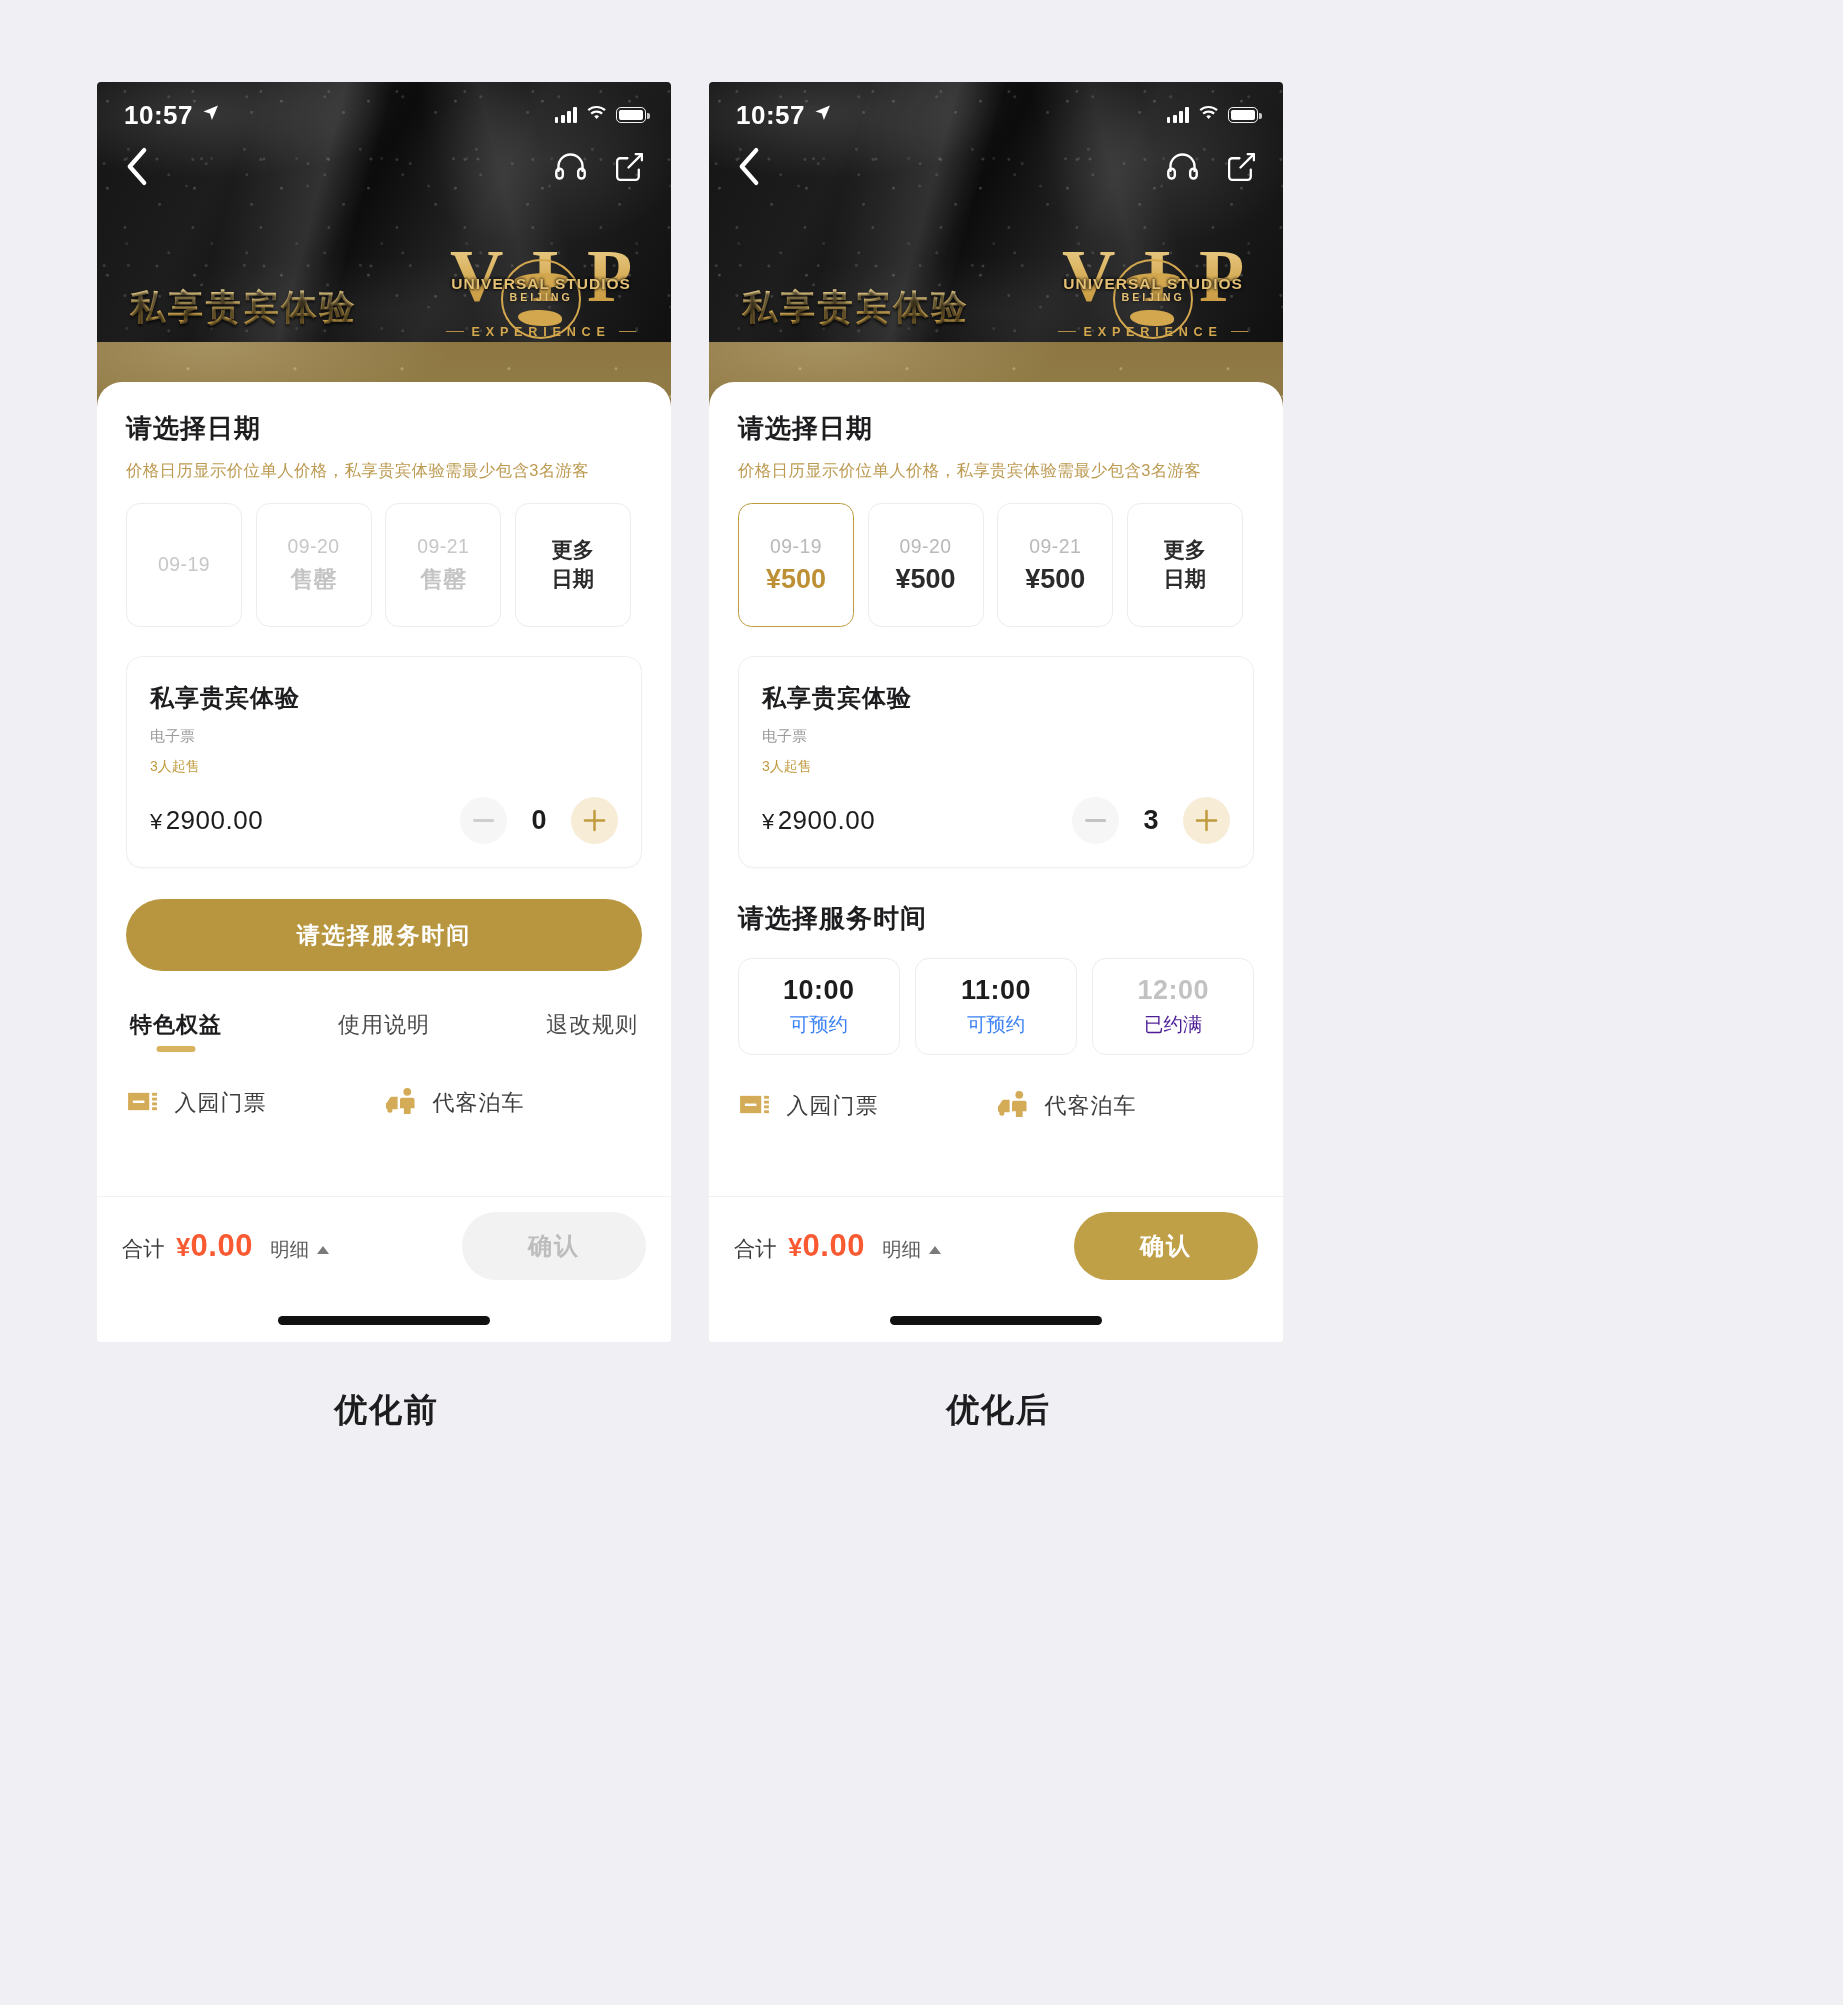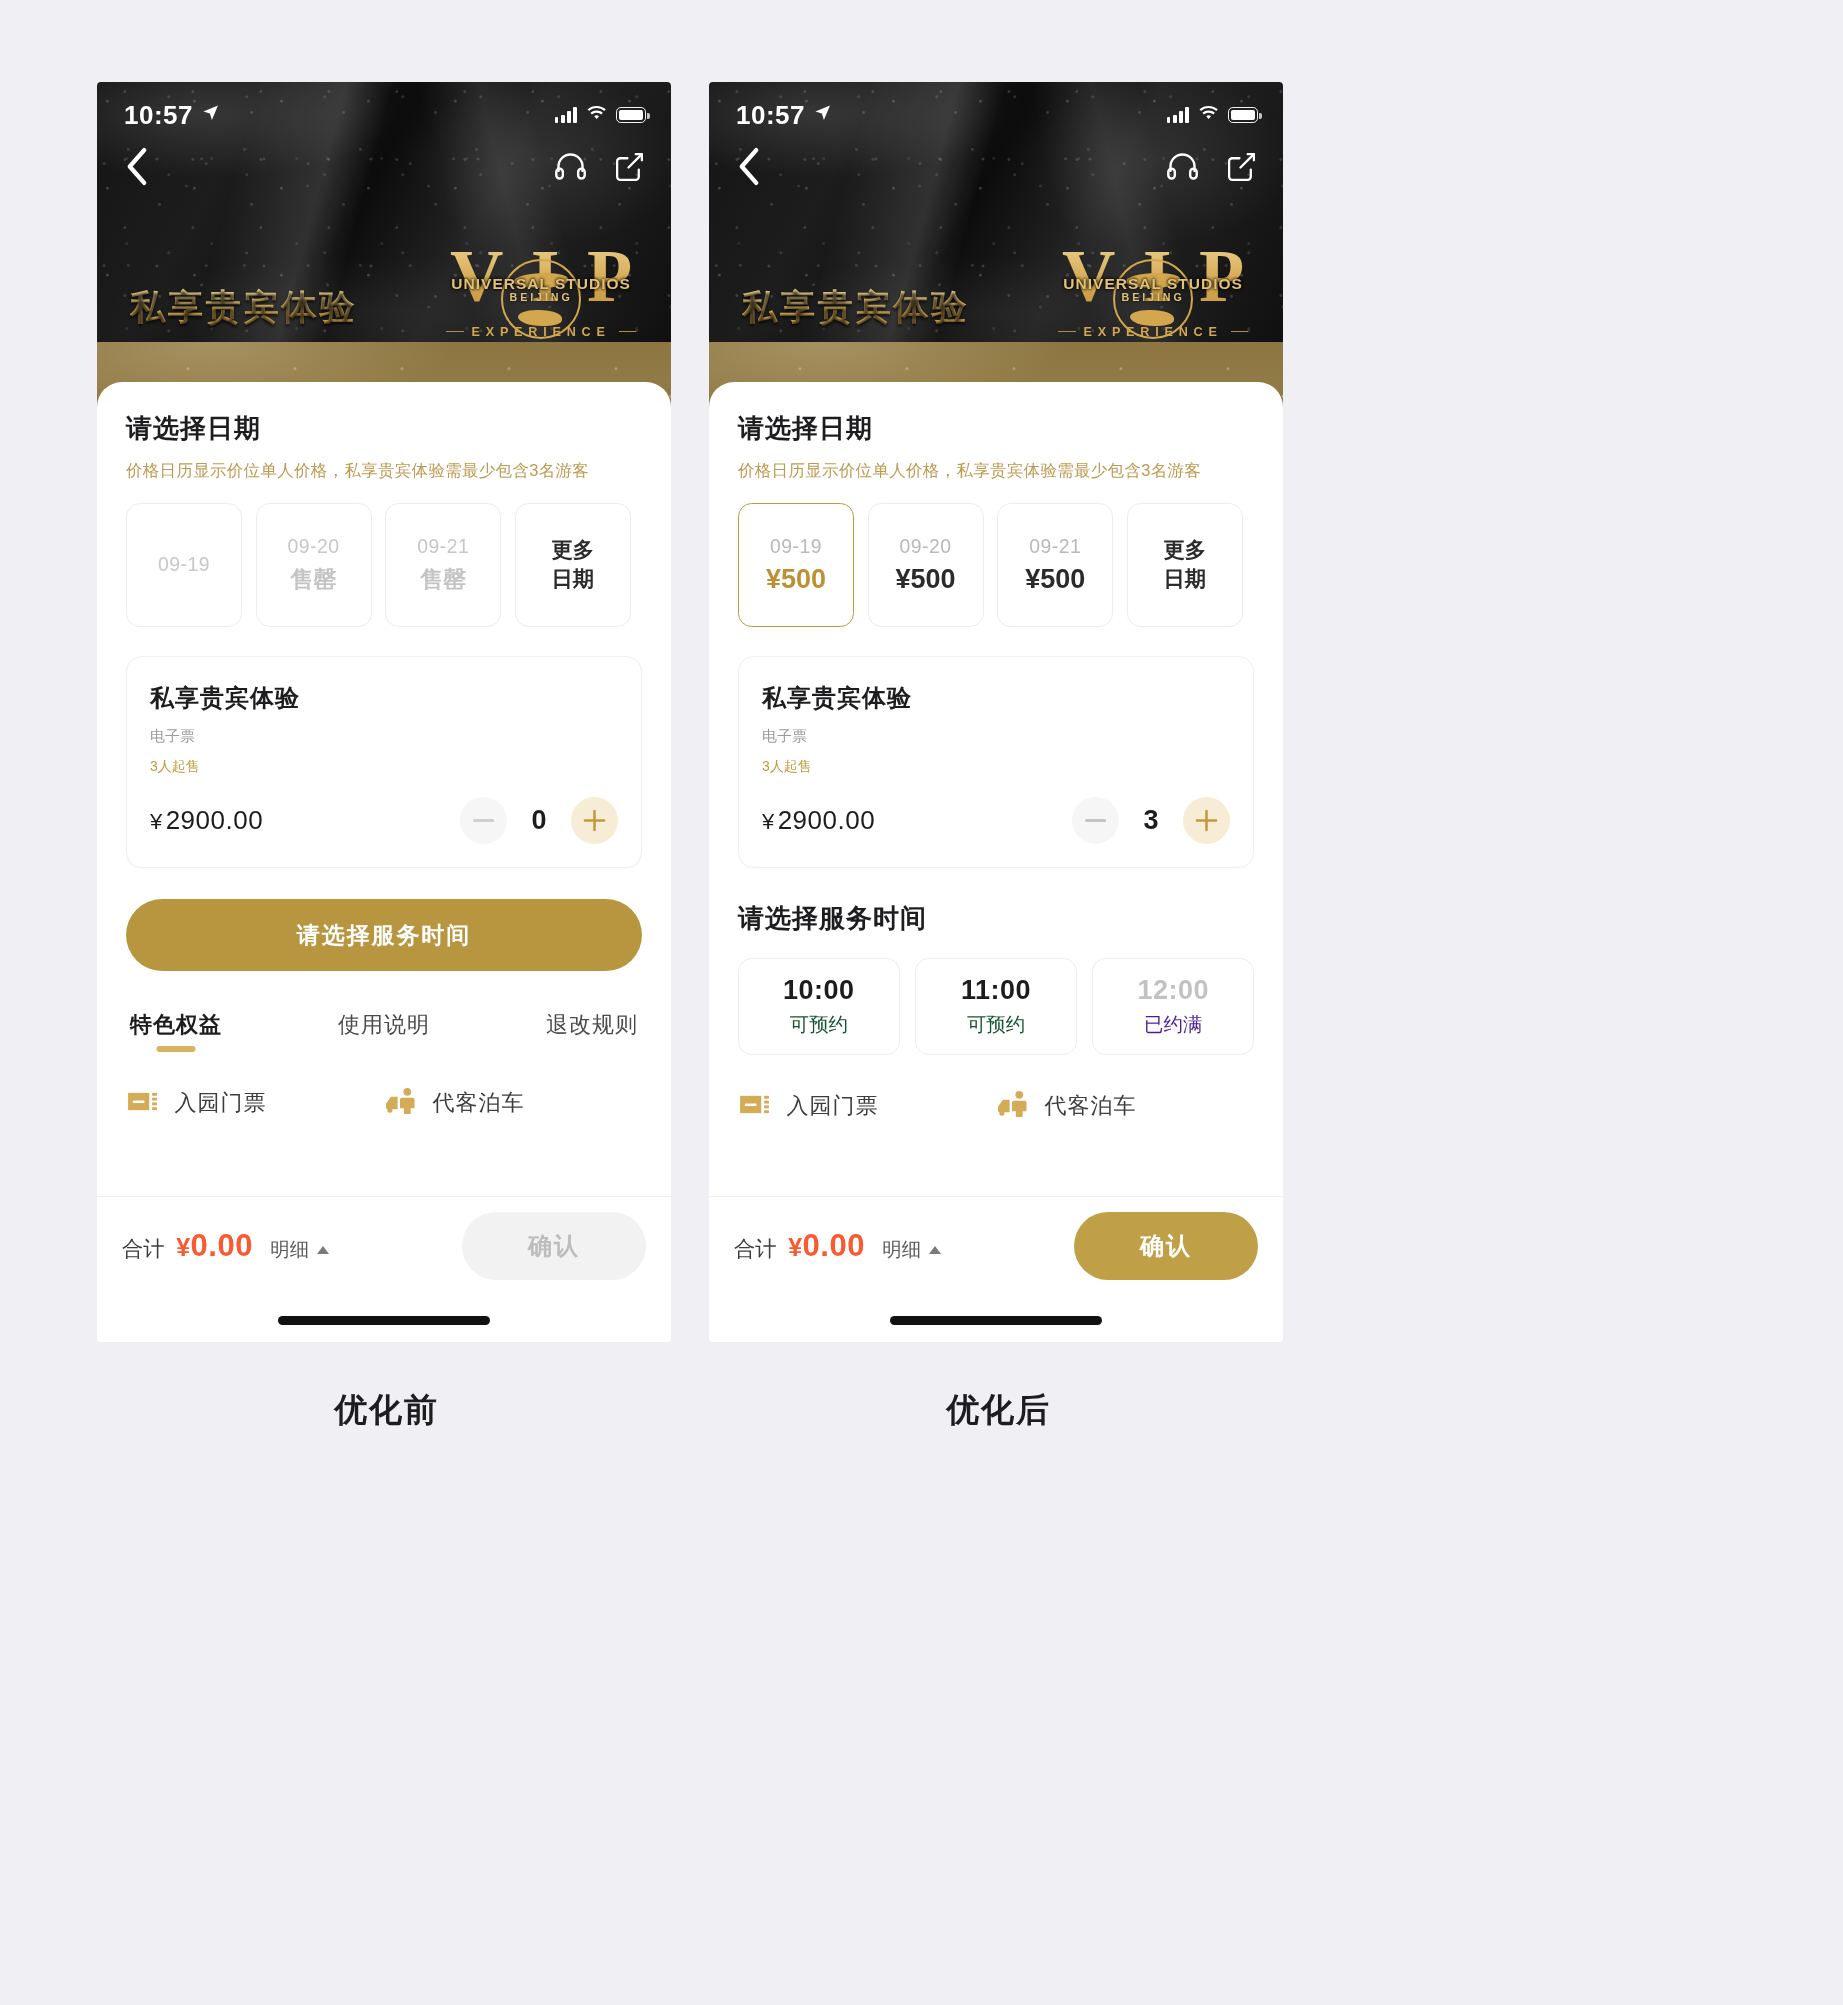--- a/index.html
+++ b/index.html
@@ -258,21 +258,21 @@
   
   .slots-title { margin-top: 33px; font-size: 26px; font-weight: 700; color: #1d1d1f; letter-spacing: 1px; }
   .slots { display: flex; gap: 15.5px; margin-top: 21.3px; }
   .slot {
     flex: 1; height: 97px;
     border: 1px solid #ececec; border-radius: 13.6px;
     display: flex; flex-direction: column; align-items: center; justify-content: center; gap: 4.9px;
     background: #fff;
   }
   .slot .t { font-size: 27px; font-weight: 700; color: #1d1d1f; letter-spacing: 0.5px; }
-  .slot .st { font-size: 19.4px; color: #14532d; }
+  .slot .st { font-size: 19.4px; color: #3b82f6; }
   .slot.full .t { color: #c2c2c2; font-weight: 700; }
   .slot.full .st { color: #4c1d95; }
 
   
   .tabs { display: flex; justify-content: space-between; margin-top: 39px; padding: 0 3.9px; }
   .tab { font-size: 22px; color: #4a4a4a; position: relative; padding-bottom: 11.6px; letter-spacing: 1px; text-align: right; }
   .tab.active { color: #1d1d1f; font-weight: 700; }
   .tab.active::after {
     content:""; position: absolute; left: 50%; transform: translateX(-50%);
     bottom: 0; width: 39px; height: 5.8px; border-radius: 2.9px; background: #d9b25f;

